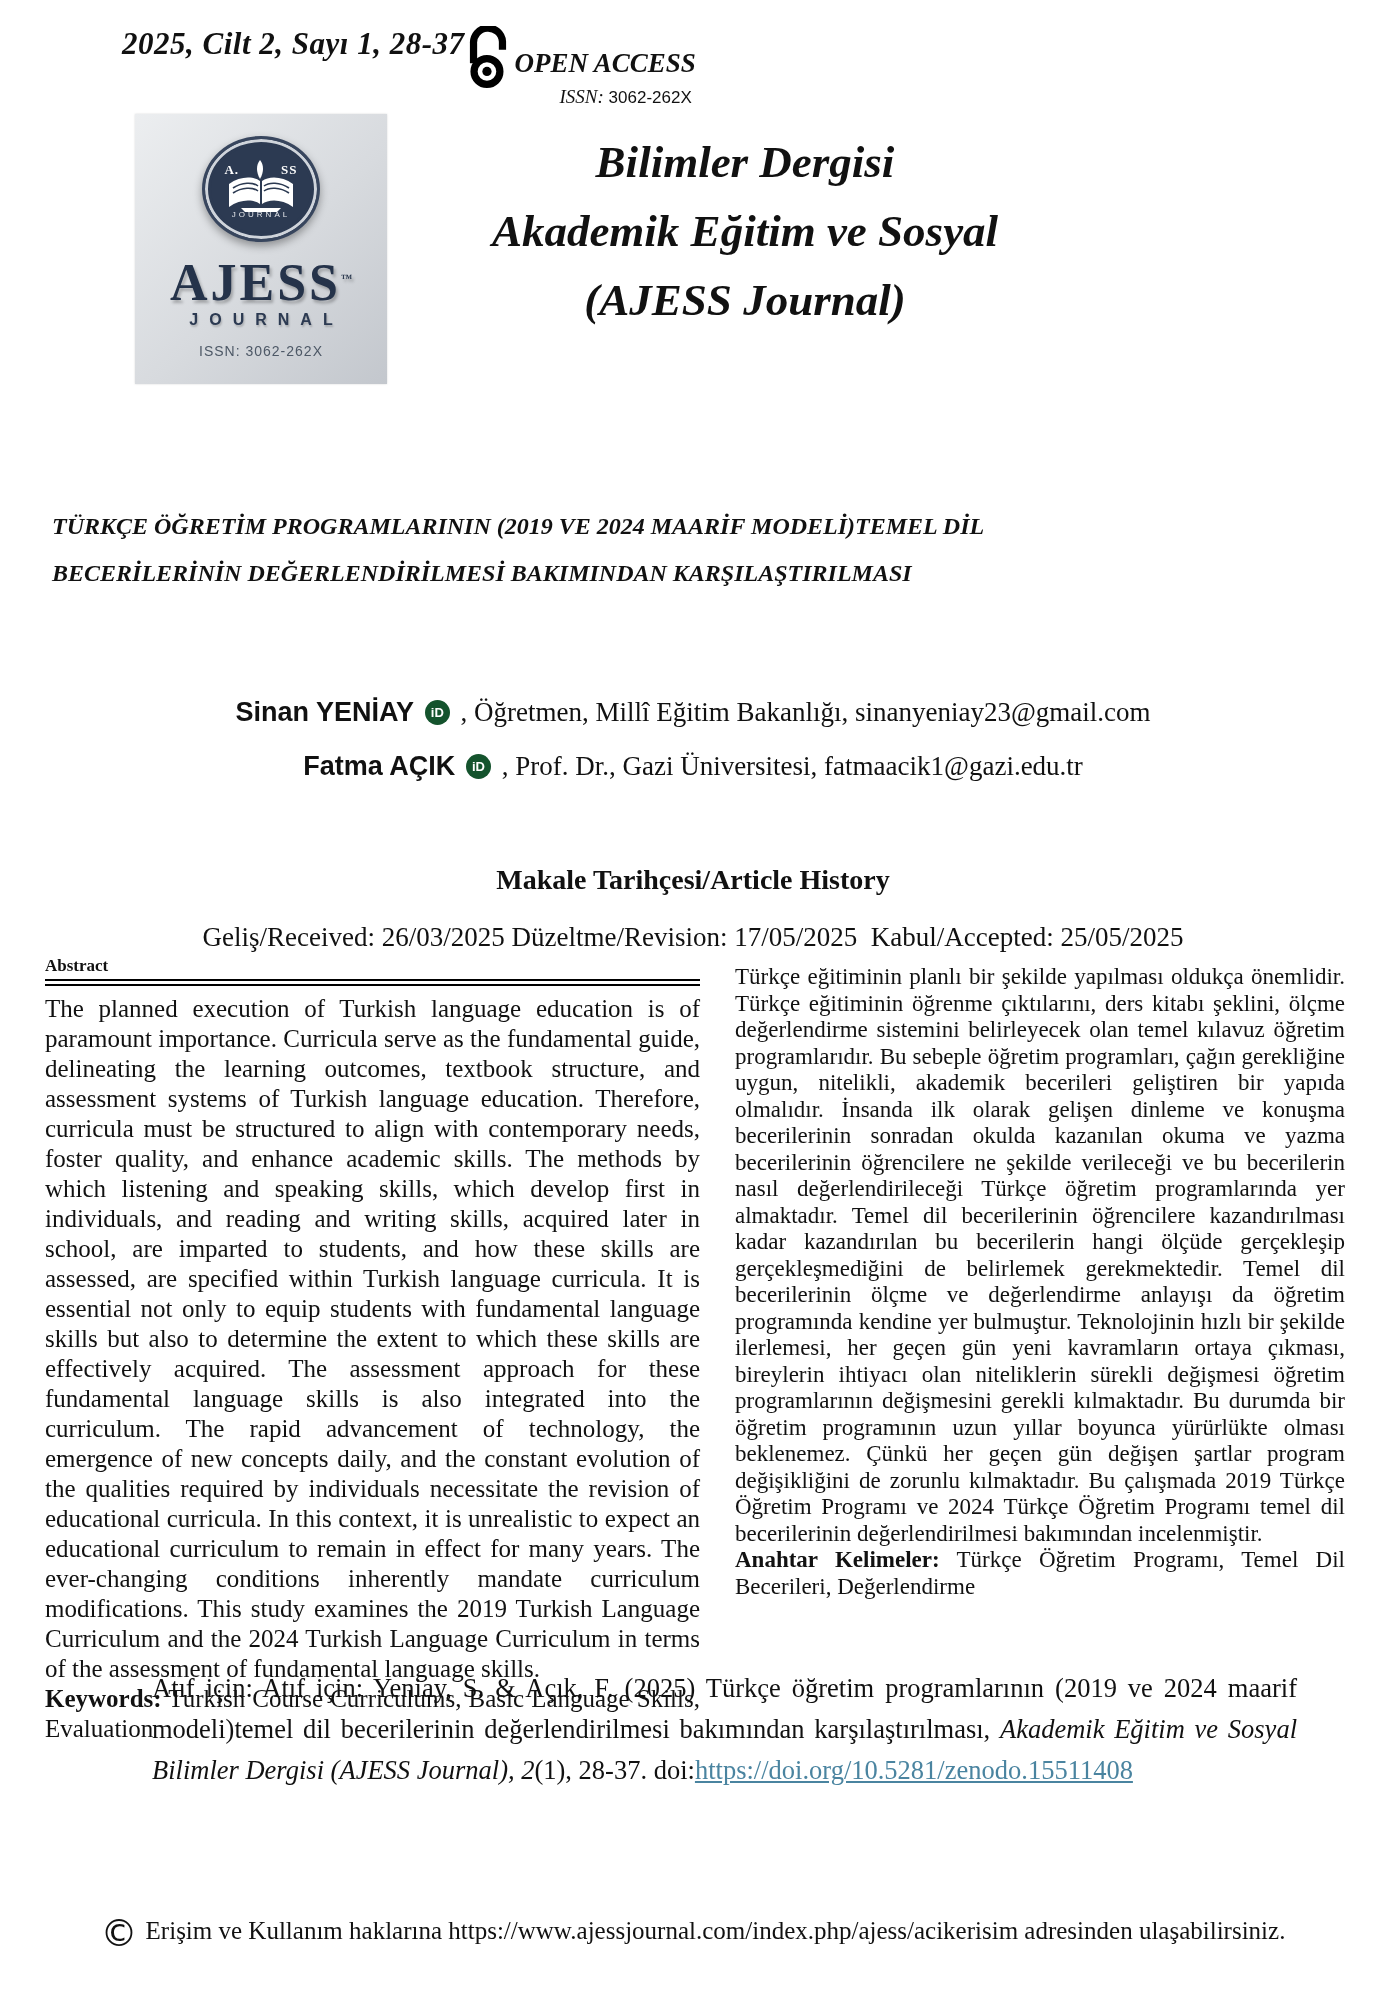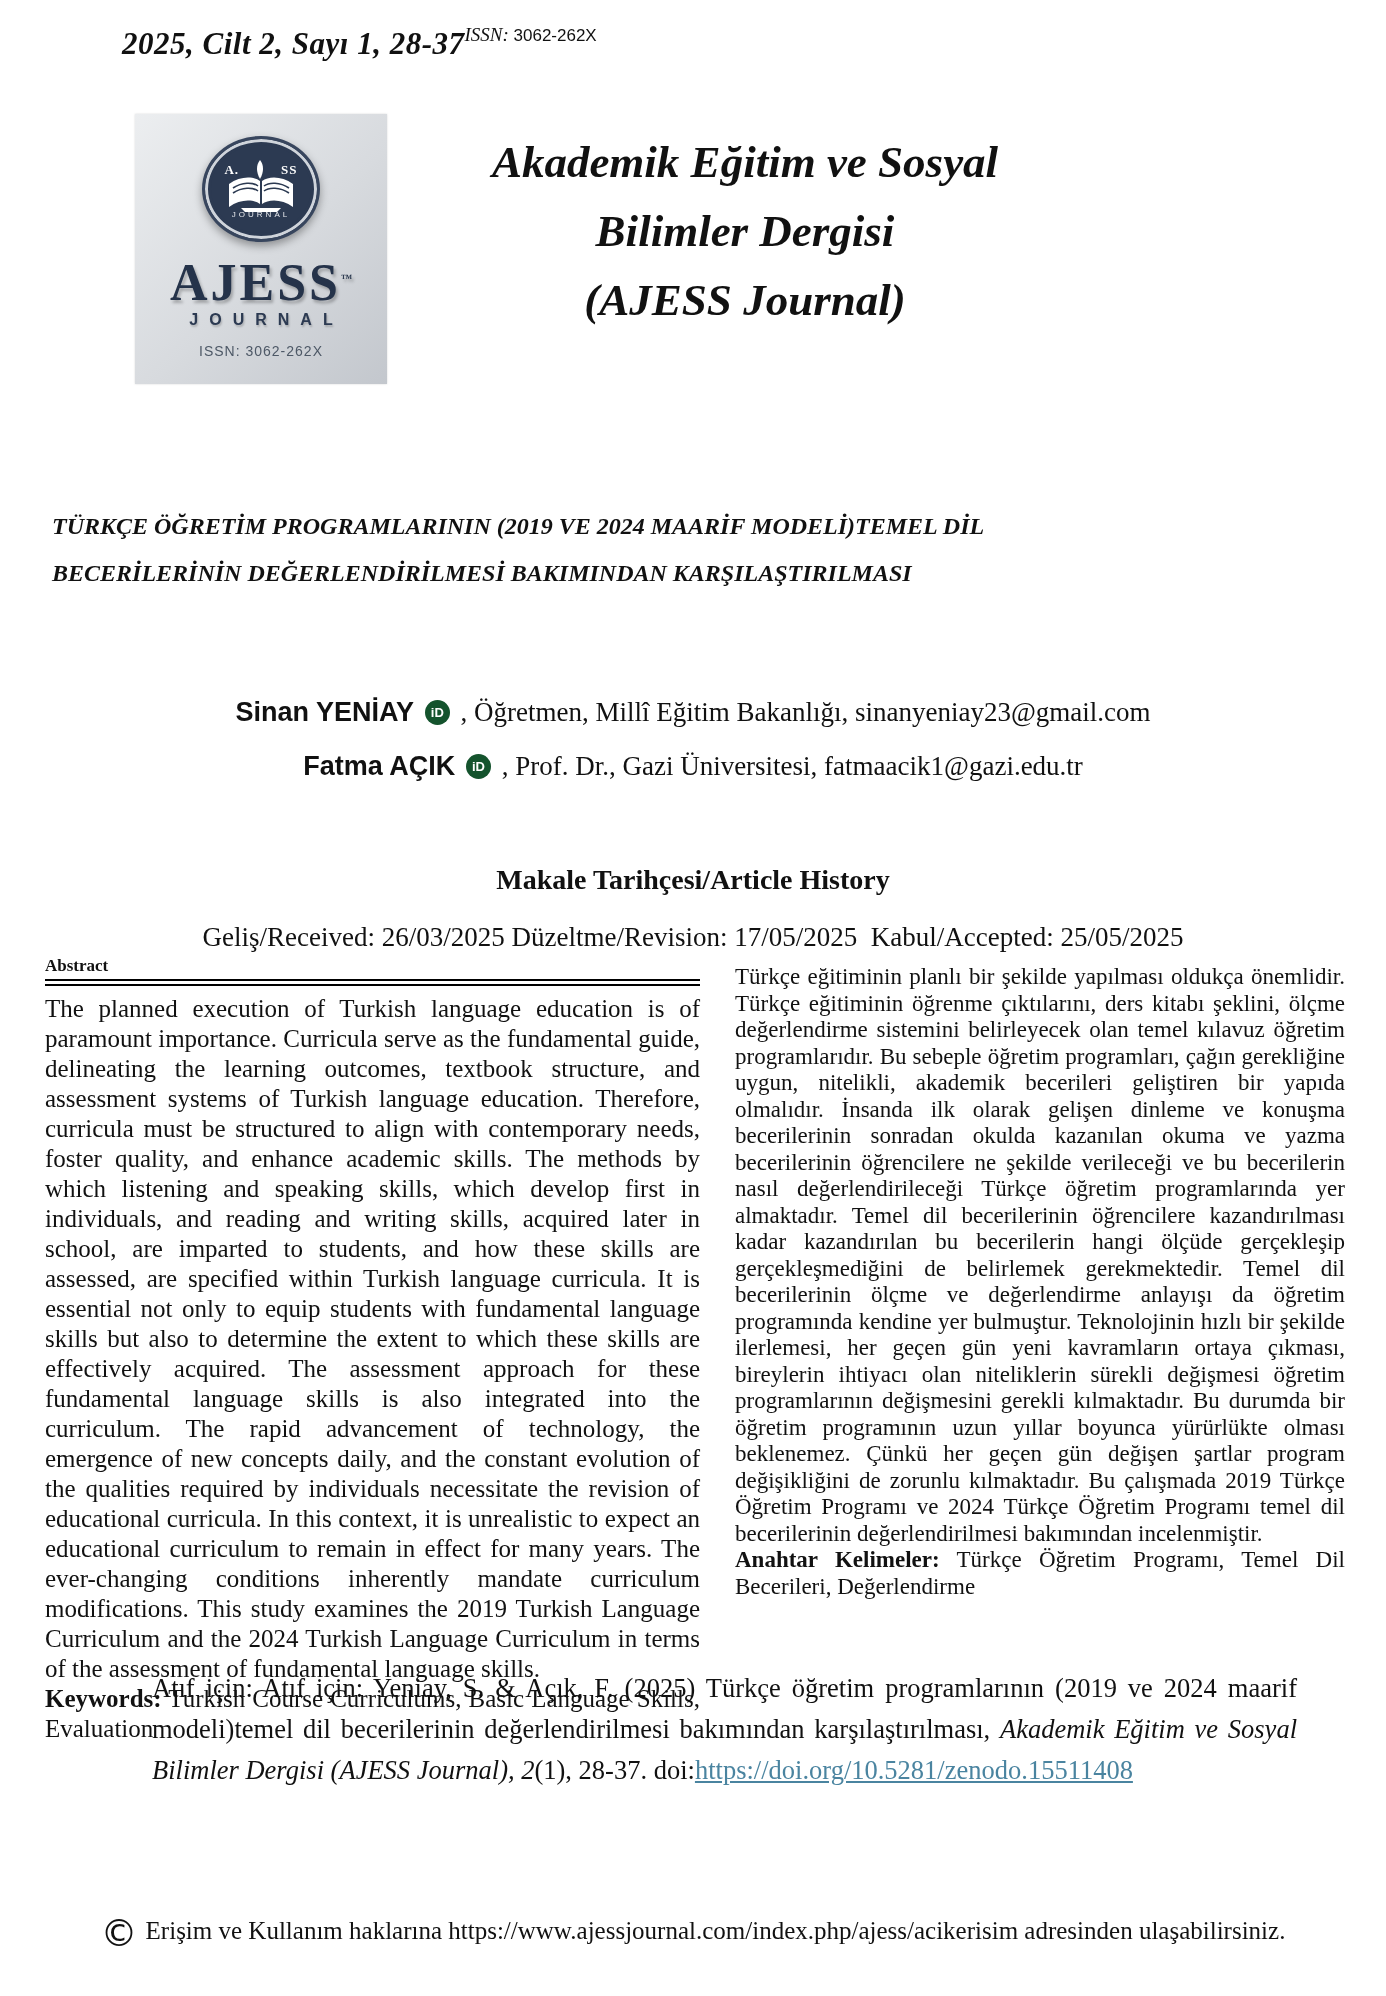--- a/index.html
+++ b/index.html
@@ -79,20 +79,28 @@
   .copyright-sym{font-size:37px;vertical-align:-7px;margin-right:8px;font-family:"DejaVu Sans",sans-serif;}
 </style>
 </head>
 <body>
 
 <div class="page">
 
   <div class="top-row">
     <div class="issue-info">2025, Cilt 2, Sayı 1, 28-37</div>
     <div class="oa-block">
+      <div class="oa-top">
+        <svg width="48" height="62" viewBox="0 0 46 60">
+          <path d="M9 36 V17 A14 14 0 0 1 37 15 V23" fill="none" stroke="#000" stroke-width="7"></path>
+          <circle cx="22" cy="44" r="12.5" fill="none" stroke="#000" stroke-width="7"></circle>
+          <circle cx="22" cy="44" r="4.5" fill="#000"></circle>
+        </svg>
+        <span class="oa-label">OPEN ACCESS</span>
+      </div>
       <div class="oa-issn">
         <span class="issn-lab">ISSN:</span>
         <span class="issn-val">3062-262X</span>
       </div>
     </div>
   </div>
 
   <div class="logo">
     <div class="emblem">
       <div class="emblem-row">
@@ -109,22 +117,22 @@
         <path d="M16 34 L56 34 L52 38 L20 38 Z" fill="#fff"></path>
       </svg>
       <div class="emblem-journal">JOURNAL</div>
     </div>
     <div class="logo-acronym"><span>AJESS</span><span class="logo-tm">™</span></div>
     <div class="logo-journal">JOURNAL</div>
     <div class="logo-issn">ISSN: 3062-262X</div>
   </div>
 
   <div class="journal-title">
+    <div>Bilimler Dergisi</div>
     <div>Akademik Eğitim ve Sosyal</div>
-    <div>Bilimler Dergisi</div>
     <div>(AJESS Journal)</div>
   </div>
 
   <div class="article-title">
     <div>TÜRKÇE ÖĞRETİM PROGRAMLARININ (2019 VE 2024 MAARİF MODELİ)TEMEL DİL</div>
     <div>BECERİLERİNİN DEĞERLENDİRİLMESİ BAKIMINDAN KARŞILAŞTIRILMASI</div>
   </div>
 
   <div class="authors">
     <div class="author-row">

